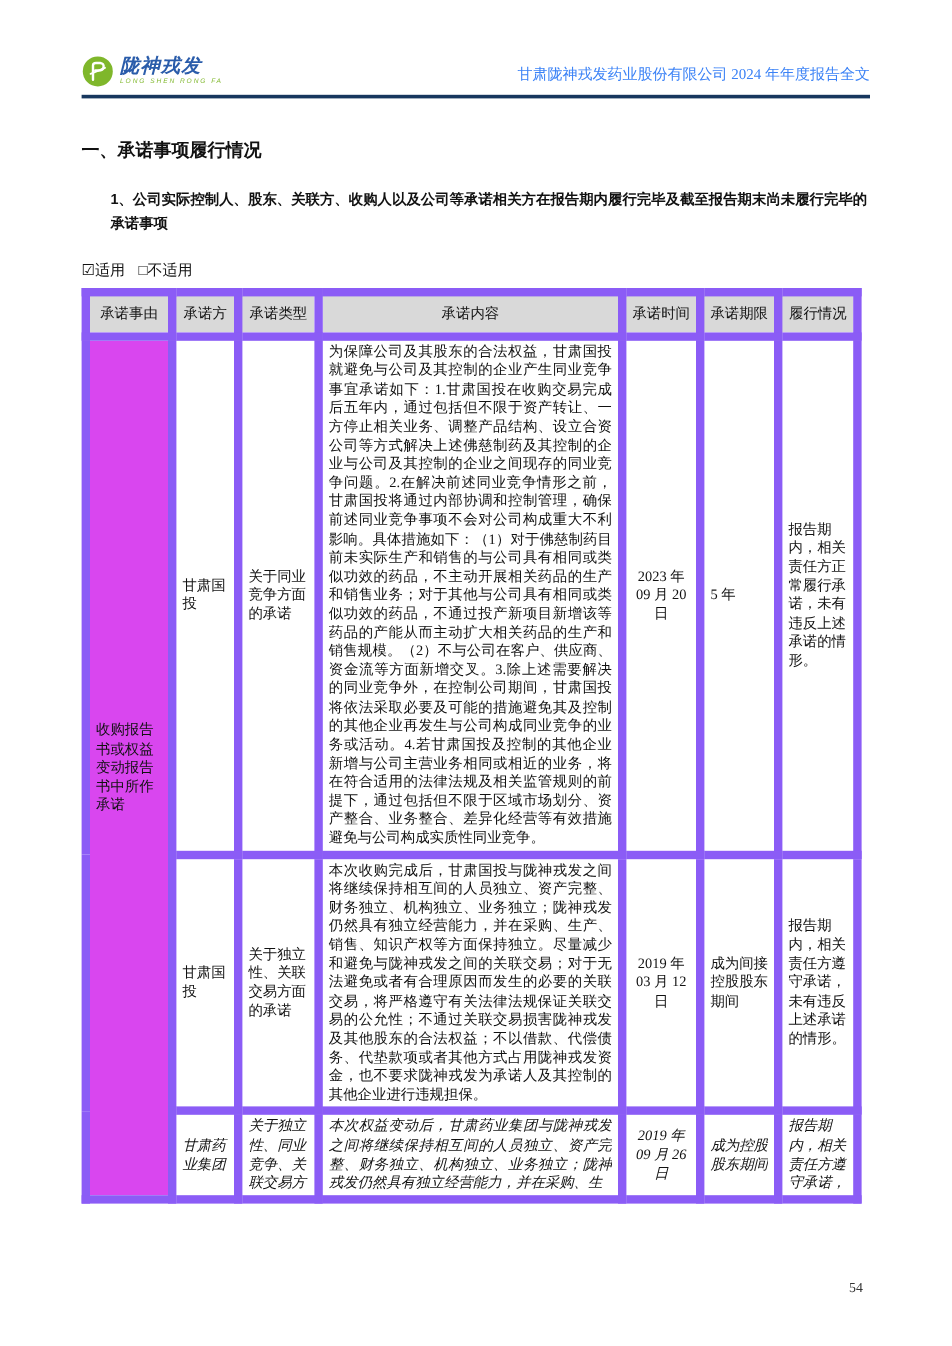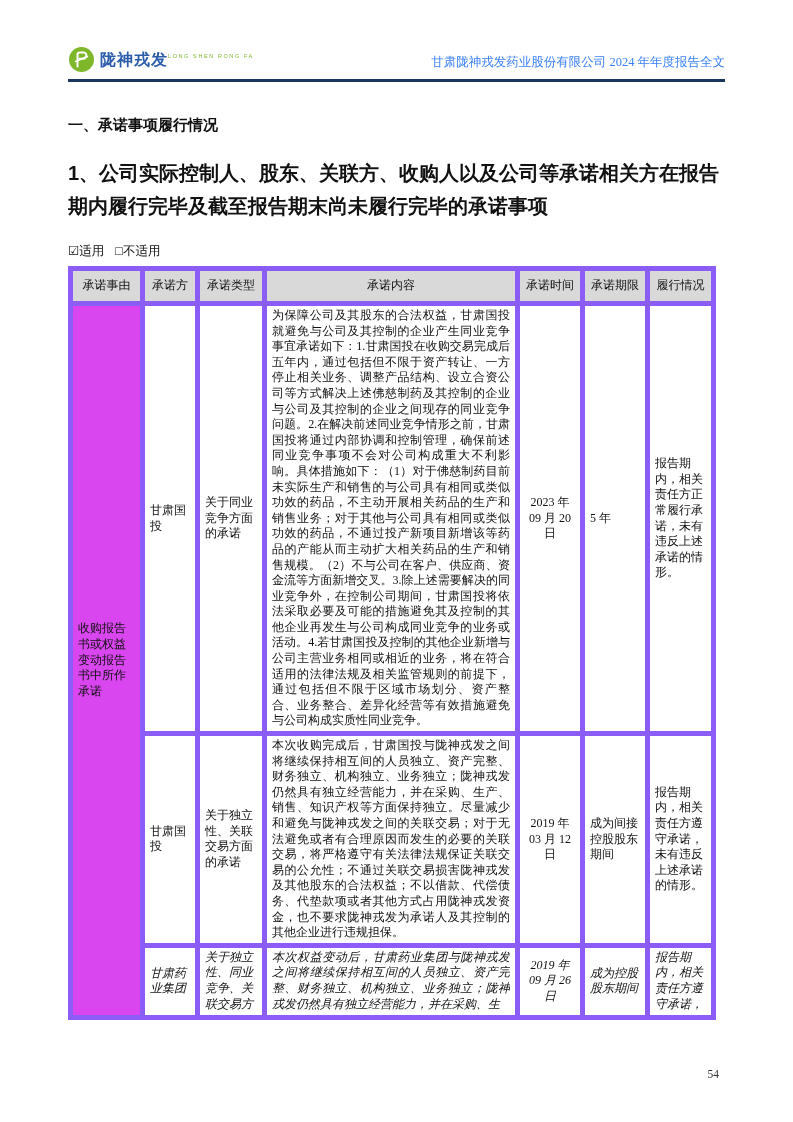--- a/index.html
+++ b/index.html
@@ -11,21 +11,21 @@
     font-family:"Liberation Serif",serif;
     color:#111;
   }
   
   .hdr{
     margin:46px 68px 0 68px;
     display:flex;justify-content:space-between;align-items:flex-end;
   }
   .brand{display:flex;align-items:center;gap:5px;}
   .brand svg{display:block;}
-  .brand-text{display:flex;flex-direction:row;line-height:1;}
+  .brand-text{display:flex;flex-direction:column;line-height:1;font-style:italic;}
   .brand-cn{
     font-family:"Liberation Sans",sans-serif;
     font-weight:bold;font-size:16px;color:#2a5caa;letter-spacing:1px;
   }
   .brand-en{
     font-family:"Liberation Sans",sans-serif;
     font-size:5.5px;color:#7fb72b;letter-spacing:1.6px;margin-top:2px;
   }
   .hdr-right{font-size:12.5px;color:#3b82f6;padding-bottom:2px;}
   .hdr-rule{
@@ -36,38 +36,38 @@
     margin-top:30px;text-align:center;
     font-family:"Liberation Sans",sans-serif;
     font-weight:bold;font-size:21px;color:#000;
   }
   .sec1{
     margin:34px 68px 0 68px;
     font-family:"Liberation Sans",sans-serif;
     font-weight:bold;font-size:15px;
   }
   .sec2{
-    margin:22px 68px 0 68px;
+    margin:22px 68px 0 92px;
     font-family:"Liberation Sans",sans-serif;
-    font-weight:bold;font-size:20px;line-height:1.65;
+    font-weight:bold;font-size:12px;line-height:1.65;
   }
   .applicability{
     margin:20px 68px 6px 68px;font-size:12.5px;
   }
   .applicability span{margin-right:8px;}
   
   table.commit{
     margin-left:68px;
     width:643px;
     border-collapse:collapse;
     table-layout:fixed;
     font-size:12px;line-height:1.3;
   }
   table.commit th,table.commit td{
-    border:5px solid #8b5cf6;
+    border:7px solid #8b5cf6;
     padding:2px 5px;
     vertical-align:middle;
     word-break:normal;
     overflow:hidden;
   }
   table.commit th{
     background:#d9d9d9;
     font-weight:normal;
     height:26px;
     text-align:center;

